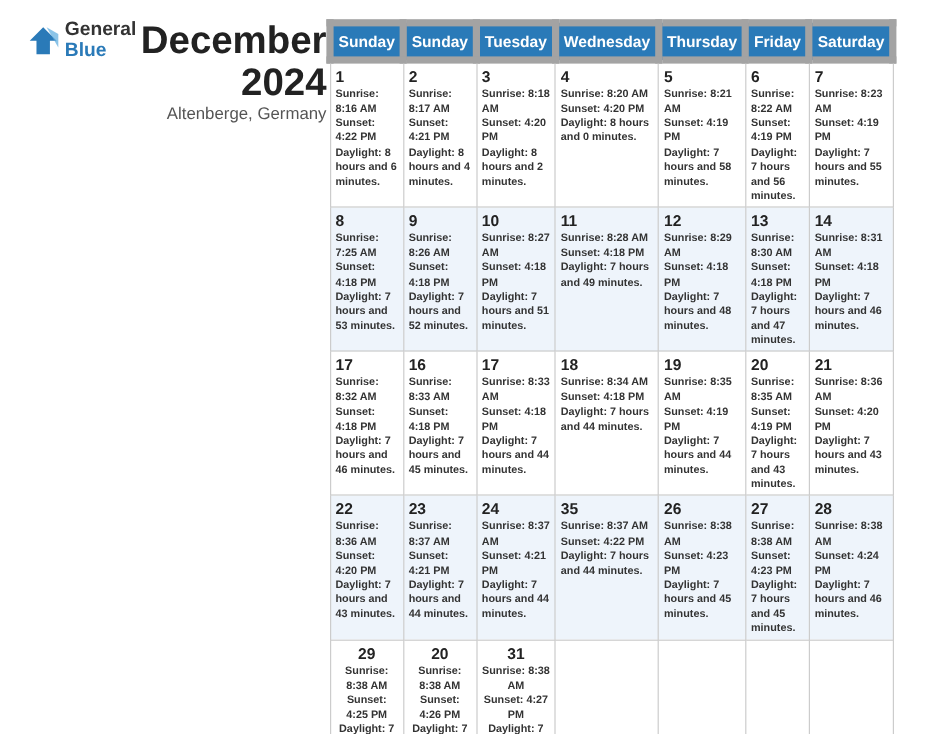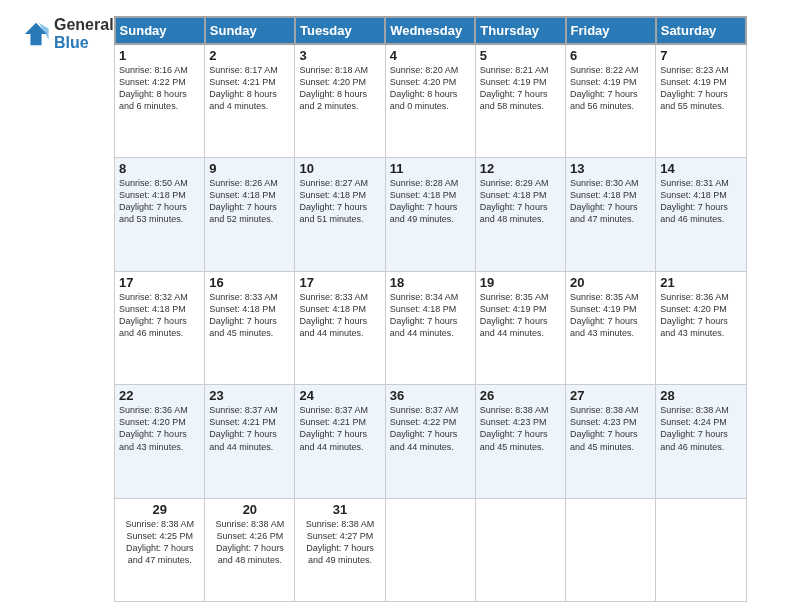--- a/index.html
+++ b/index.html
@@ -65,21 +65,21 @@
       border-collapse: collapse;
       flex: 1;
     }
     .calendar th {
       background: #2a7ab8;
       color: #fff;
       font-size: 13px;
       font-weight: bold;
       padding: 5px 4px;
       text-align: left;
-      border: 2px solid #a3a3a3;
+      border: 6px solid #a3a3a3;
     }
     .calendar td {
       border: 1px solid #ccc;
       vertical-align: top;
       padding: 3px 4px;
       width: calc(100% / 7);
       background: #fff;
       font-size: 9.5px;
       color: #333;
       height: 88px;
@@ -92,20 +92,21 @@
       font-size: 13px;
       font-weight: bold;
       color: #222;
       display: block;
       margin-bottom: 1px;
     }
     .day-info {
       font-size: 9px;
       color: #333;
       line-height: 1.35;
+      font-weight: bold;
     }
     .empty-cell {
       background: #f5f5f5;
     }
     .row-alt td {
       background: #eef4fb;
     }
   </style>
 </head>
 <body>
@@ -114,20 +115,24 @@
   <div class="header">
     <div class="logo">
       <svg class="logo-icon" viewBox="0 0 40 40">
         <polygon points="20,4 36,20 28,20 28,36 12,36 12,20 4,20" fill="#2a7ab8"></polygon>
         <polygon points="24,4 38,12 38,28" fill="#5aabde" opacity="0.7"></polygon>
       </svg>
       <div class="logo-text">
         <span class="logo-general">General</span>
         <span class="logo-blue">Blue</span>
       </div>
+    </div>
+    <div class="title-block">
+      <div class="month-title">December 2024</div>
+      <div class="subtitle">Altenberge, Germany</div>
     </div>
   </div>
 
   <table class="calendar">
     <thead>
       <tr>
         <th>Sunday</th>
         <th>Sunday</th>
         <th>Tuesday</th>
         <th>Wednesday</th>
@@ -192,21 +197,21 @@
           <span>Sunrise: 8:23 AM</span><br>
           <span>Sunset: 4:19 PM</span><br>
           <span>Daylight: 7 hours and 55 minutes.</span>
         </div>
       </td>
         </tr>
         <tr class="row-alt">
           <td>
         <span class="day-number">8</span>
         <div class="day-info">
-          <span>Sunrise: 8:50 AM</span><br>
+          <span>Sunrise: 7:25 AM</span><br>
           <span>Sunset: 4:18 PM</span><br>
           <span>Daylight: 7 hours and 53 minutes.</span>
         </div>
       </td>
           <td>
         <span class="day-number">9</span>
         <div class="day-info">
           <span>Sunrise: 8:26 AM</span><br>
           <span>Sunset: 4:18 PM</span><br>
           <span>Daylight: 7 hours and 52 minutes.</span>
@@ -330,21 +335,21 @@
       </td>
           <td>
         <span class="day-number">24</span>
         <div class="day-info">
           <span>Sunrise: 8:37 AM</span><br>
           <span>Sunset: 4:21 PM</span><br>
           <span>Daylight: 7 hours and 44 minutes.</span>
         </div>
       </td>
           <td>
-        <span class="day-number">36</span>
+        <span class="day-number">35</span>
         <div class="day-info">
           <span>Sunrise: 8:37 AM</span><br>
           <span>Sunset: 4:22 PM</span><br>
           <span>Daylight: 7 hours and 44 minutes.</span>
         </div>
       </td>
           <td>
         <span class="day-number">26</span>
         <div class="day-info">
           <span>Sunrise: 8:38 AM</span><br>

